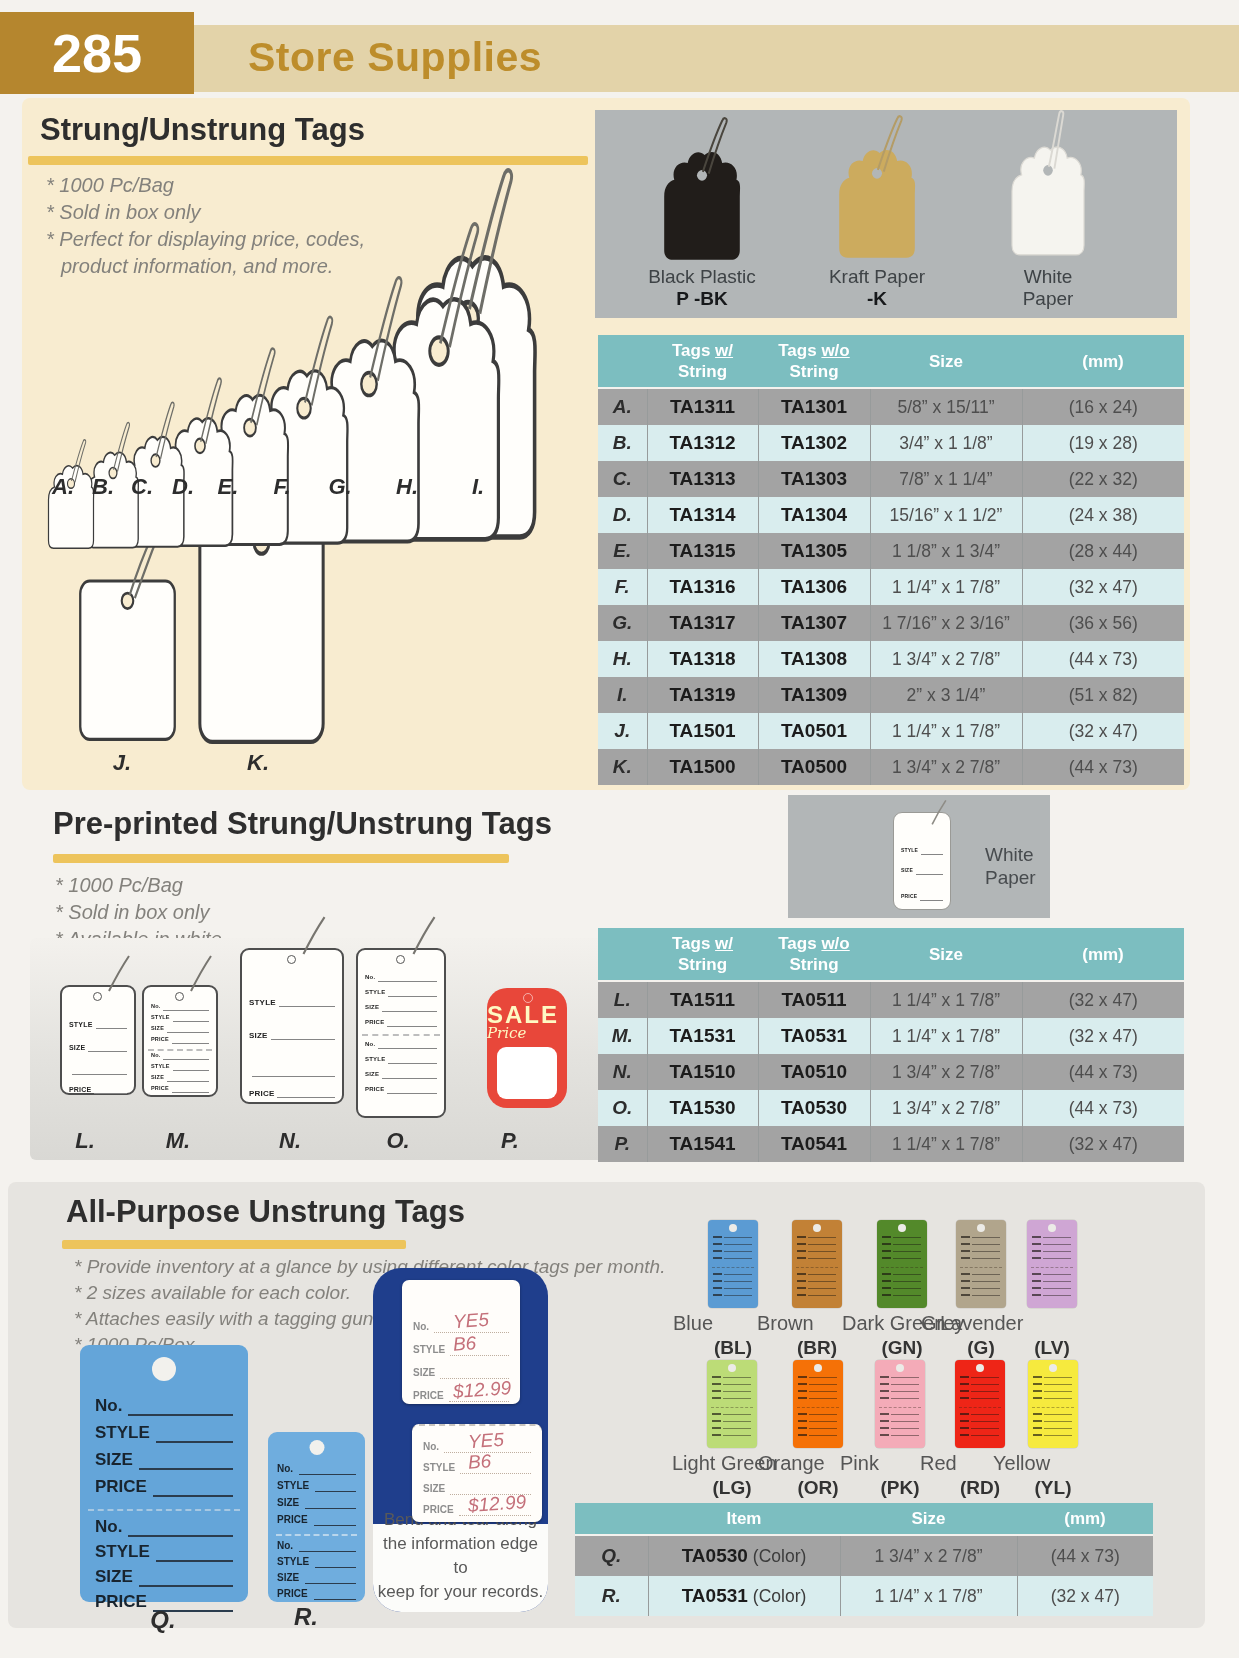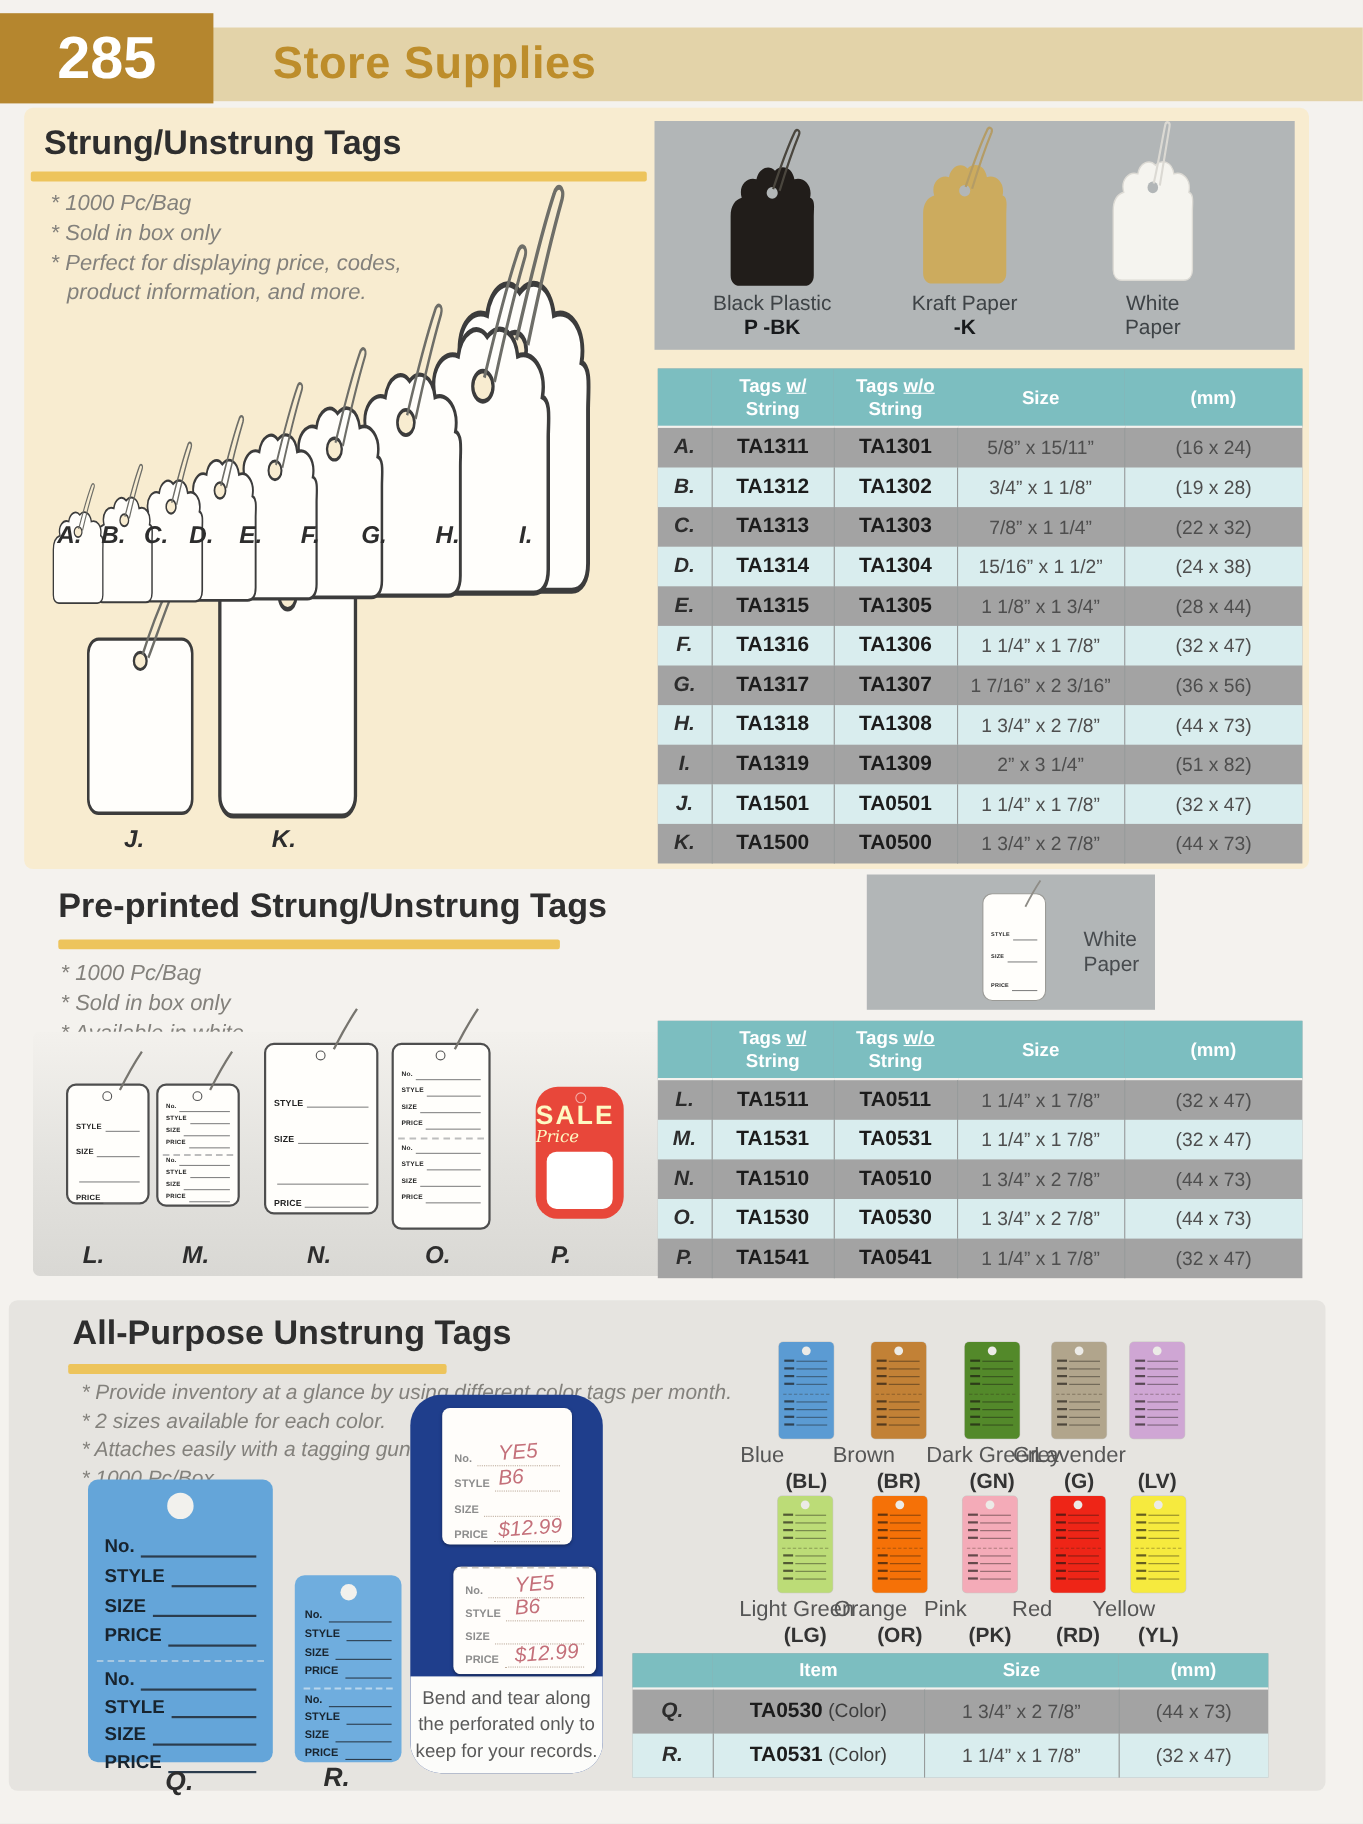--- a/index.html
+++ b/index.html
@@ -778,21 +778,21 @@
         <i></i>
       </div>
   </div>
   <div class="qrlab" style="left:133px;top:1606px">Q.</div>
   <div class="qrlab" style="left:276px;top:1603px">R.</div>
 
   <div class="navy">
     <div class="capzone"></div>
     <div class="cap">
       <div>Bend and tear along</div>
-      <div>the perforated only to</div>
+      <div>the information edge to</div>
       <div>keep for your records.</div>
     </div>
   </div>
   <div class="dtag" style="left:402px;top:1280px;width:118px;height:124px">
     <div style="height:30px"></div>
     <div class="dfr" style="height:23px">
         <b>No.</b>
         <i></i>
         <span class="hand">YE5</span>
       </div>

